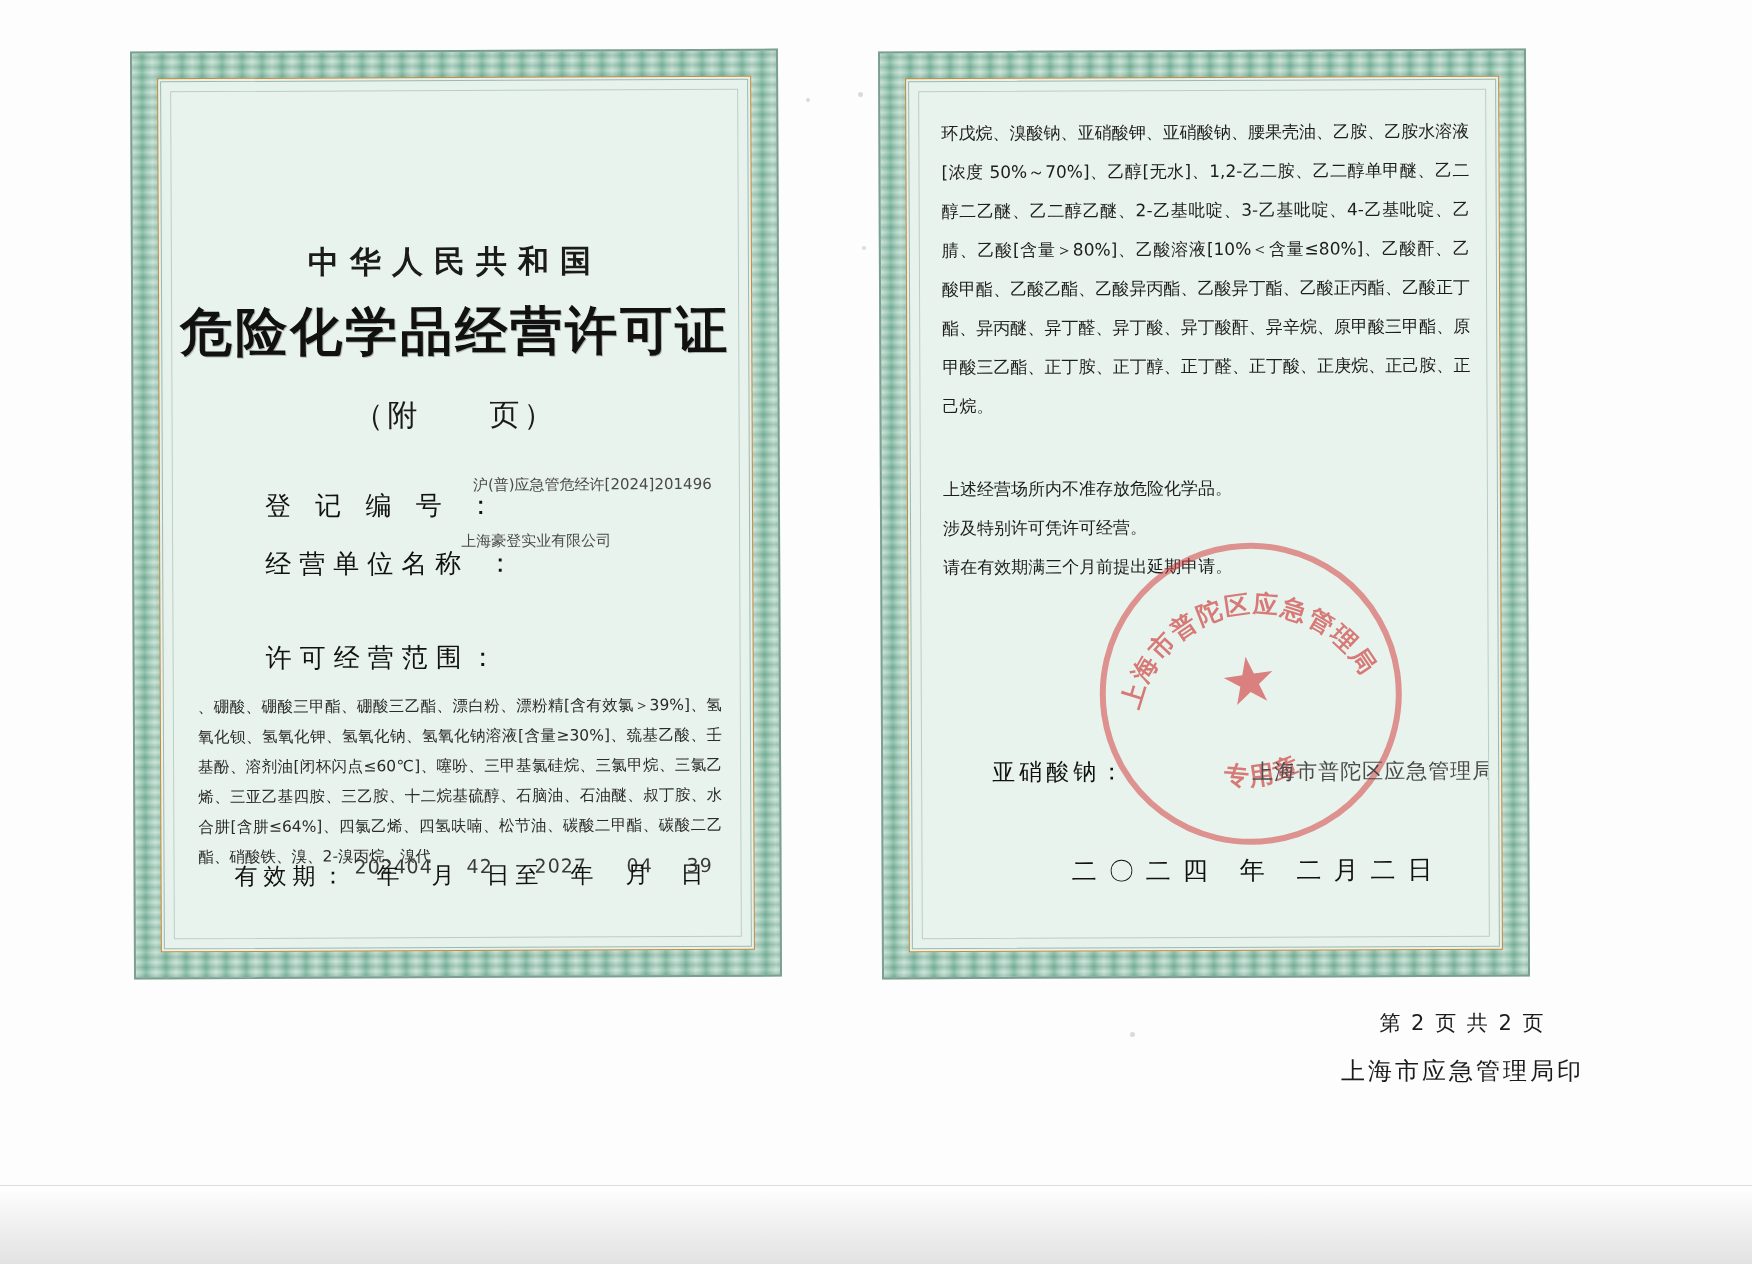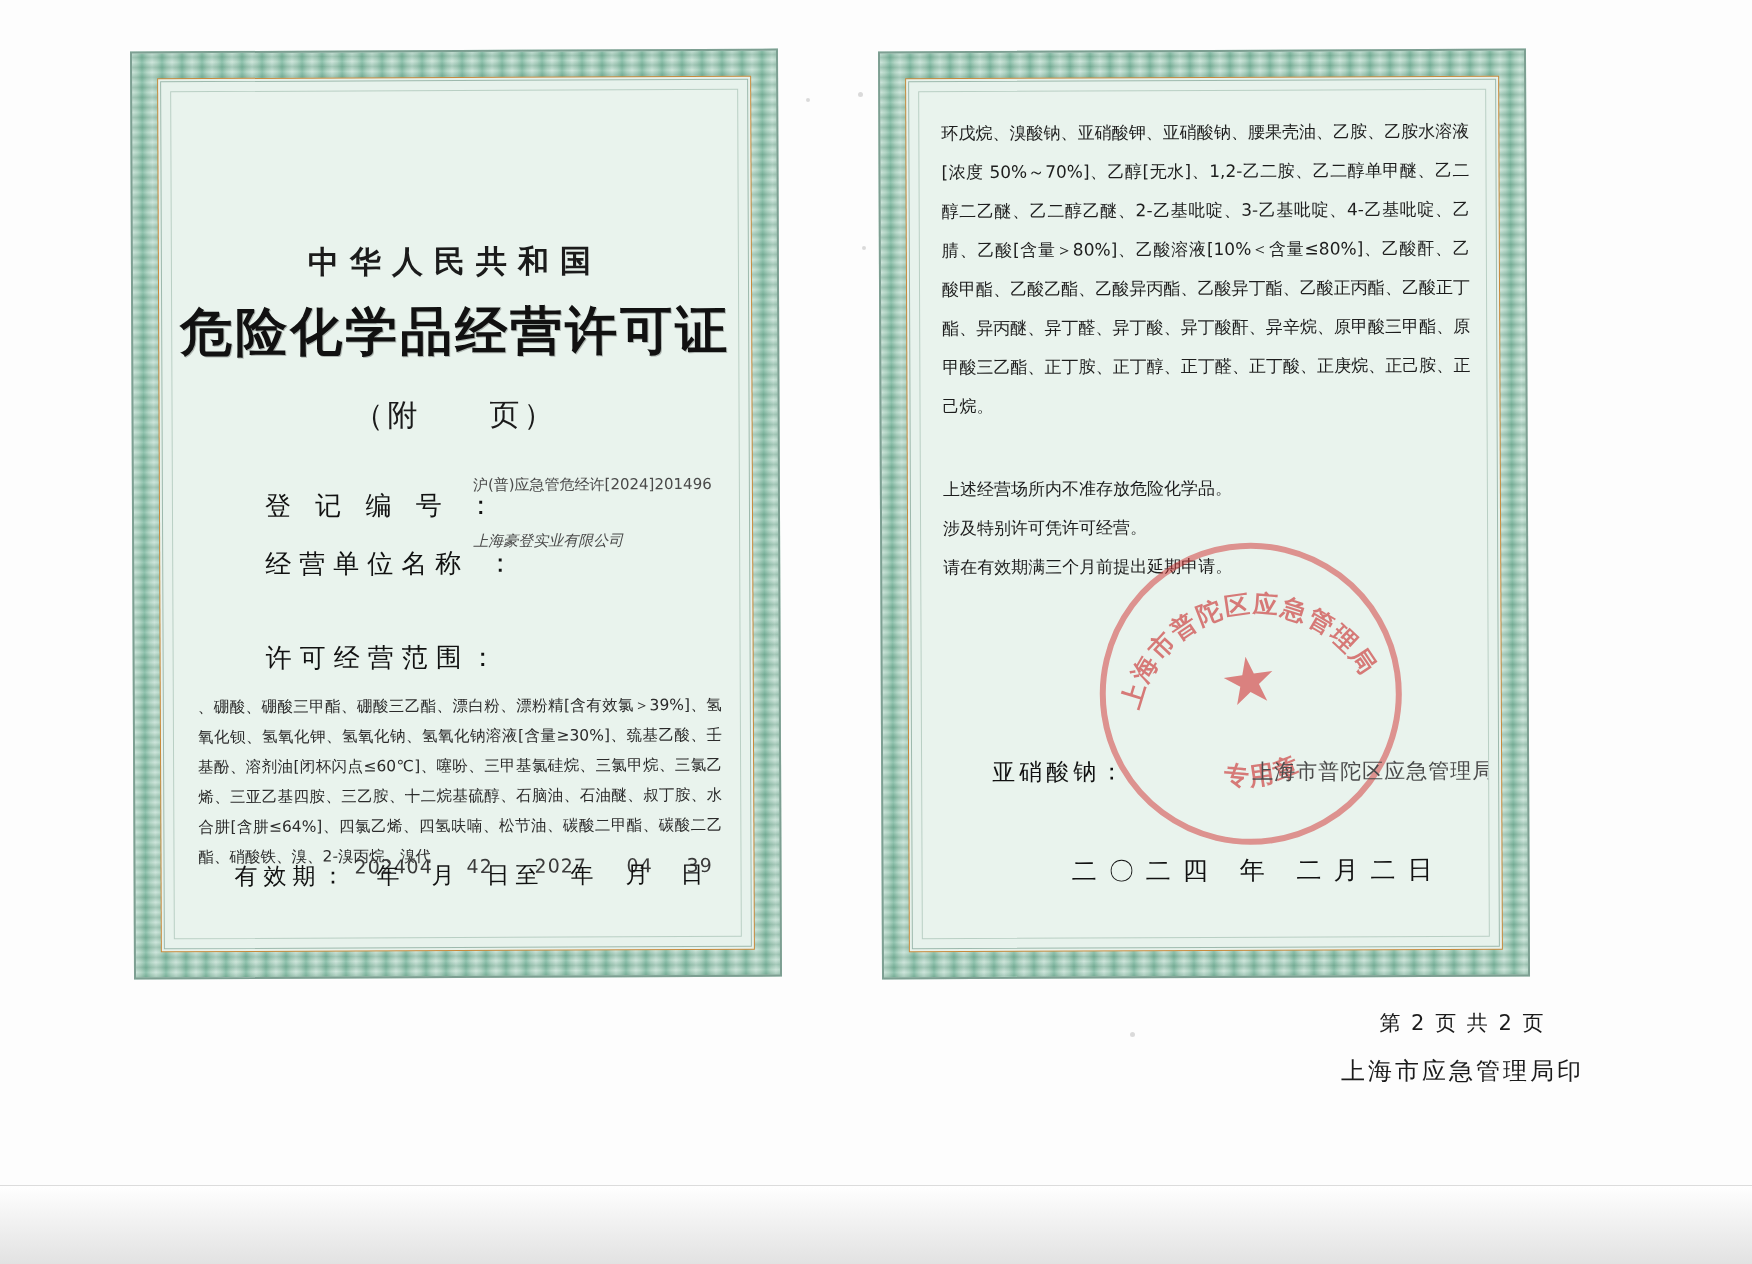--- a/index.html
+++ b/index.html
@@ -127,21 +127,21 @@
   .field-row .colon { margin-left: 18px; }
 
   .filled {
     position: absolute;
     font-family: "DejaVu Sans", sans-serif;
     font-size: 15px;
     letter-spacing: 0px;
     color: #4a4a4a;
   }
   .filled-regno { left: 300px; top: -12px; }
-  .filled-company { left: 300px; top: -14px; font-style: italic; }
+  .filled-company { left: 288px; top: -14px; }
 
   .scope-label {
     position: relative;
     padding-left: 92px;
     margin-top: 36px;
     font-size: 26px;
     letter-spacing: 8px;
     color: #111;
     font-family: "DejaVu Sans", sans-serif;
   }

